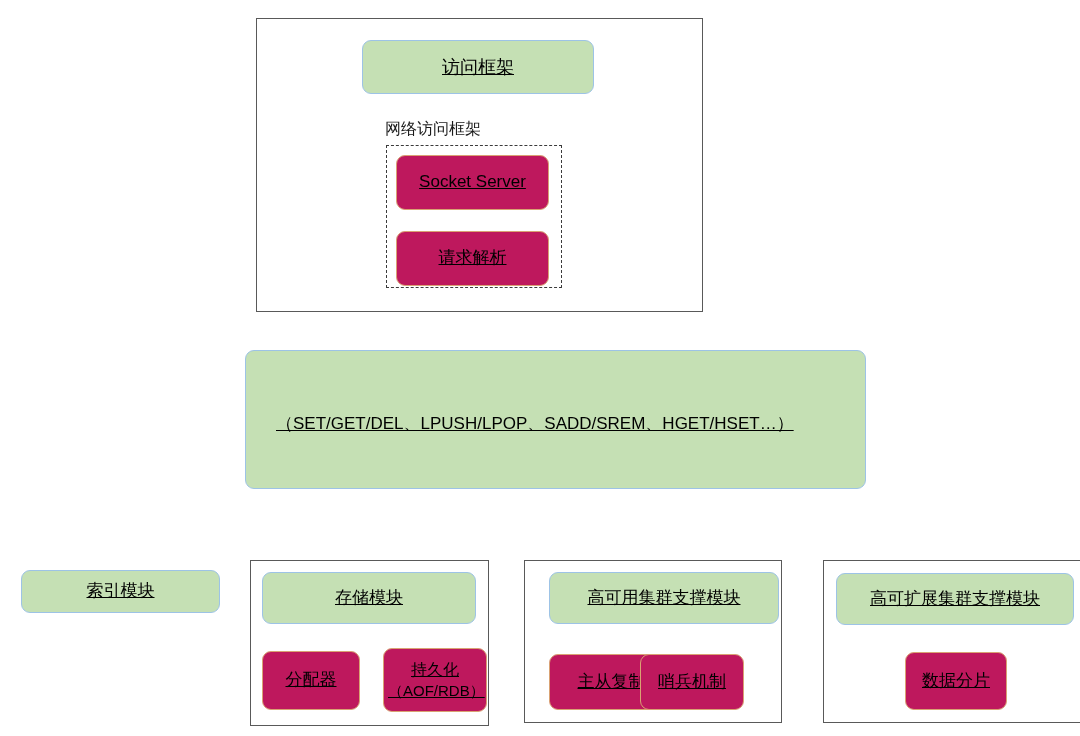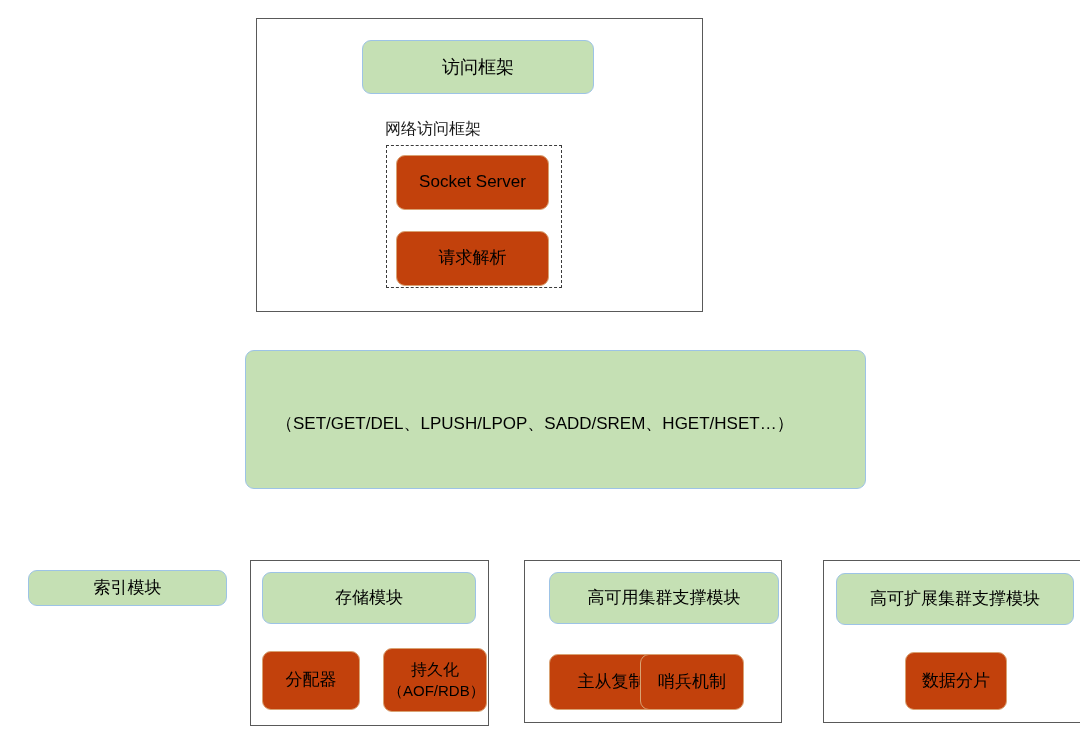--- a/index.html
+++ b/index.html
@@ -26,20 +26,21 @@
 
   
   .node {
     position: absolute;
     box-sizing: border-box;
     display: flex;
     align-items: center;
     justify-content: center;
     text-align: center;
     line-height: 1.35;
+    text-decoration: underline;
   }
 
   
   .panel {
     background: #ffffff;
     border: 1.6px solid #595959;
     border-radius: 0;
   }
 
   
@@ -51,21 +52,21 @@
 
   
   .green {
     background: #c5e0b4;
     border: 1.3px solid #9dc3e6;
     border-radius: 9px;
   }
 
   
   .orange {
-    background: #c2410c;
+    background: #be185d;
     border: 1.2px solid #d9a273;
     border-radius: 9px;
   }
 
   
   .caption {
     position: absolute;
     text-align: left;
     color: #1a1a1a;
     white-space: nowrap;
@@ -106,21 +107,21 @@
   <div class="node orange t17" style="left:396px; top:155px; width:153px; height:55px;">Socket Server</div>
 
   <div class="node orange t17" style="left:396px; top:231px; width:153px; height:55px;">请求解析</div>
 
   <div class="node green" style="left:245px; top:350px; width:621px; height:139px;">
     <span class="multiline">
       <span class="line line-left t17" style="margin-top:10px;">（SET/GET/DEL、LPUSH/LPOP、SADD/SREM、HGET/HSET…）</span>
     </span>
   </div>
 
-  <div class="node green t17" style="left:28px; top:570px; width:199px; height:36px;">索引模块</div>
+  <div class="node green t17" style="left:21px; top:570px; width:199px; height:43px;">索引模块</div>
 
   <div class="node panel" style="left:250px; top:560px; width:239px; height:166px;"></div>
 
   <div class="node green t17" style="left:262px; top:572px; width:214px; height:52px;">存储模块</div>
 
   <div class="node orange t17" style="left:262px; top:651px; width:98px; height:59px;">分配器</div>
 
   <div class="node orange" style="left:383px; top:648px; width:104px; height:64px;">
     <span class="multiline" style="padding:0 4px;">
       <span class="line line-center t16">持久化</span>

